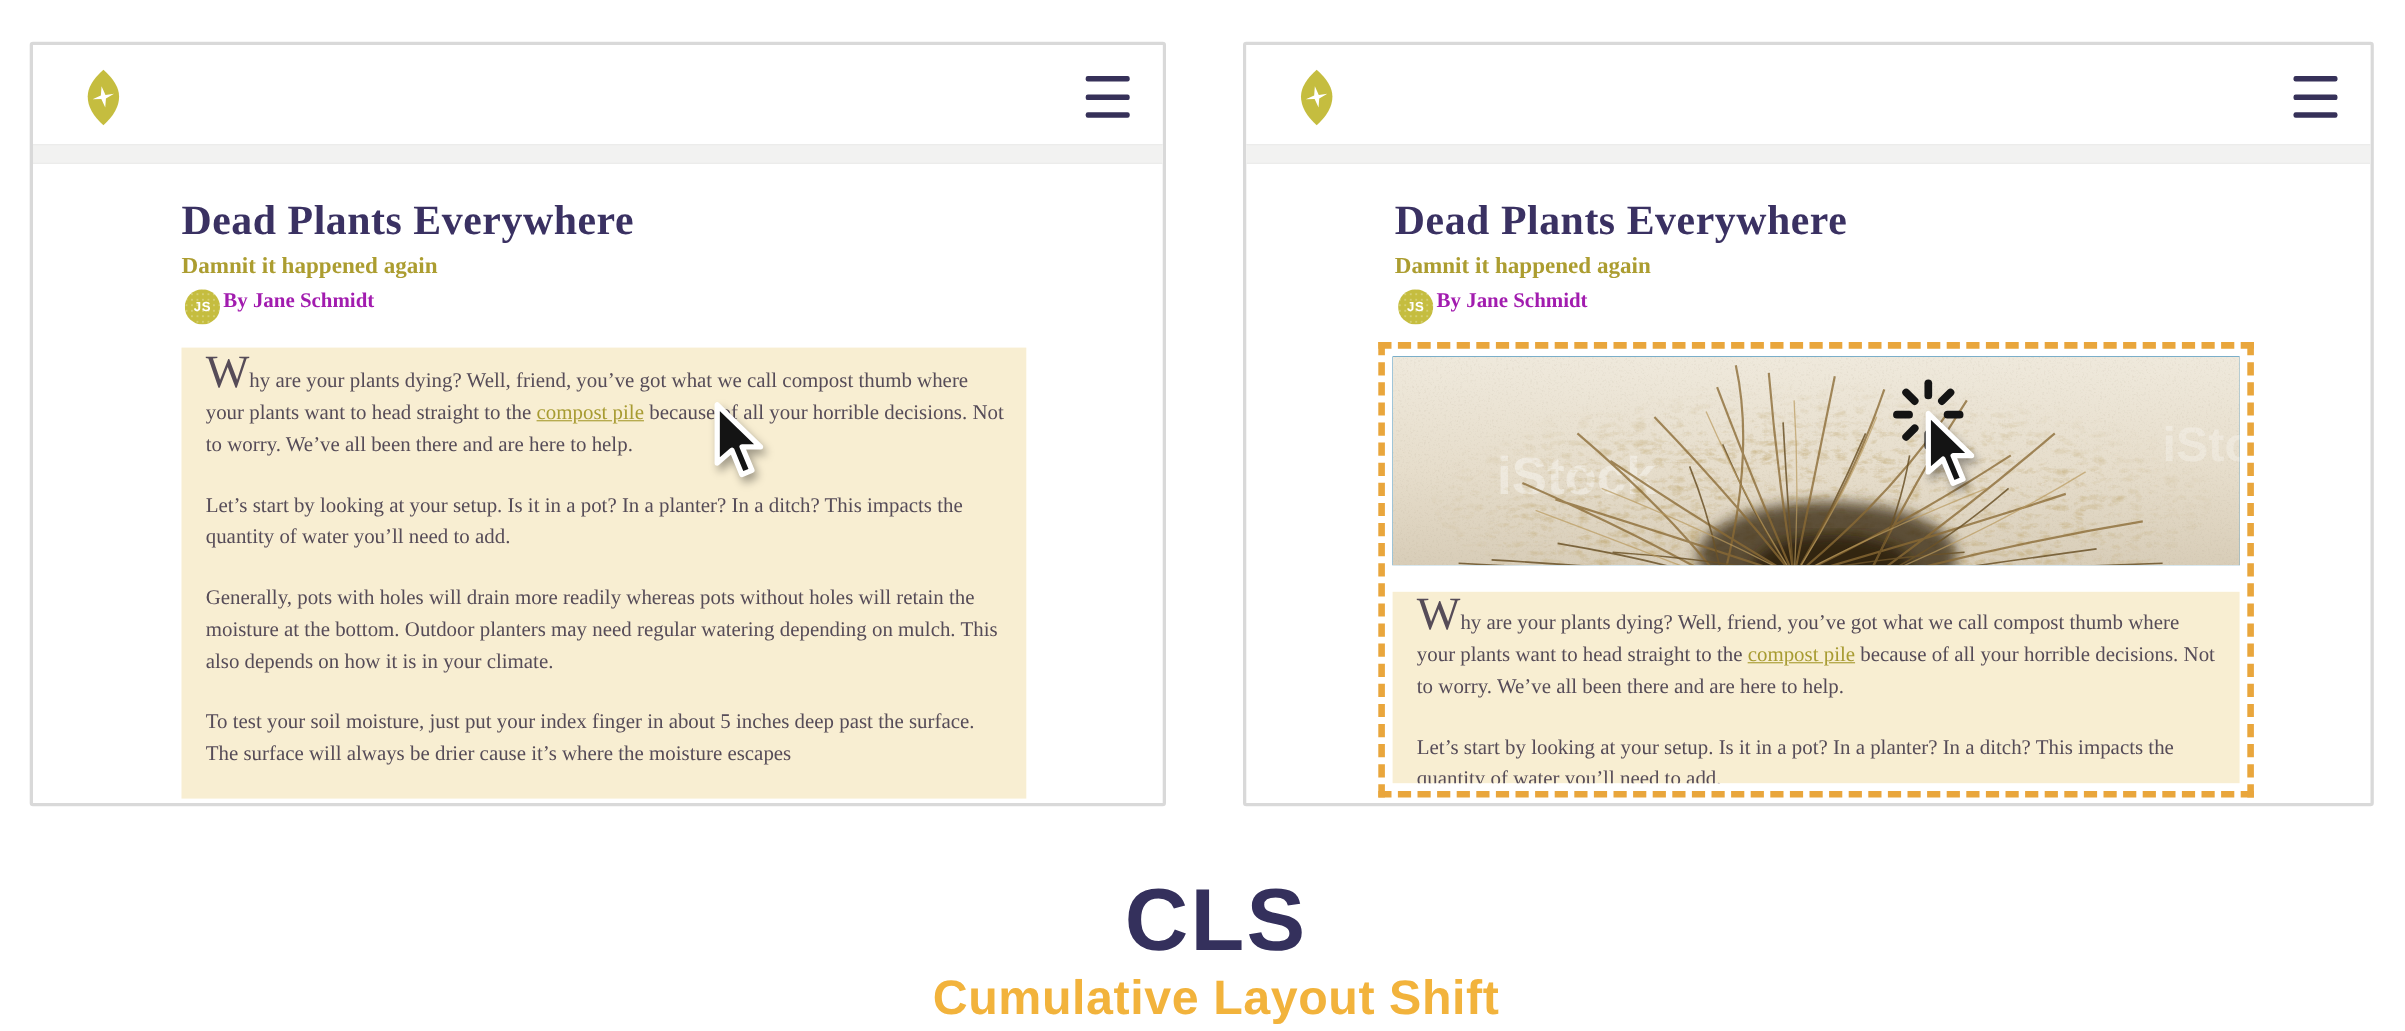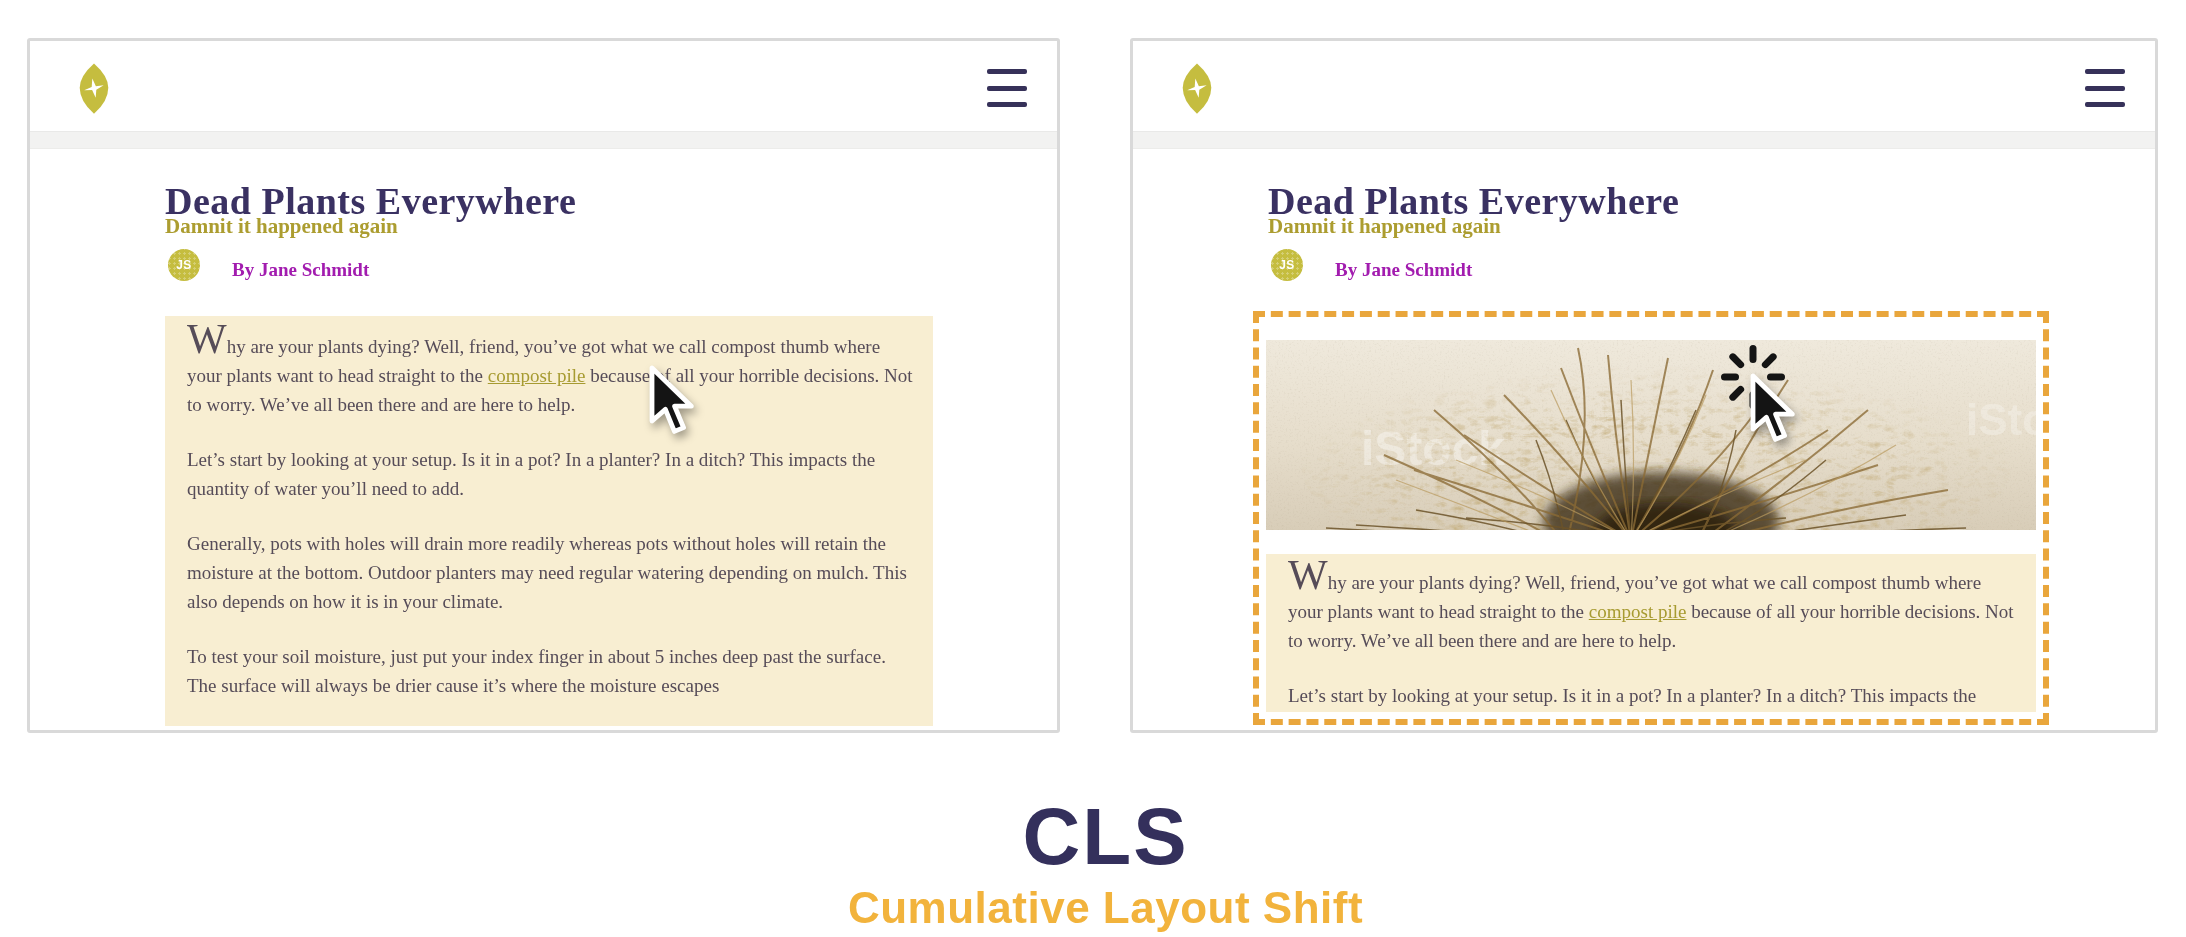--- a/index.html
+++ b/index.html
@@ -14,41 +14,41 @@
 
   .card-header{position:relative;height:90px;background:#ffffff;}
   .logo{position:absolute;left:43px;top:20px;width:42px;height:56px;}
   .menu-btn{position:absolute;right:30px;top:26px;width:40px;height:42px;cursor:pointer;
             display:flex;flex-direction:column;justify-content:space-between;padding:2px 0;box-sizing:border-box;}
   .menu-btn .bar{height:5px;background:#363159;border-radius:2px;}
   .divider{height:16px;background:#f2f2f1;border-top:1px solid #e9e9e8;border-bottom:1px solid #ececea;}
 
   .title{position:absolute;left:135px;top:138px;font-size:38px;font-weight:700;color:#3a3162;
          letter-spacing:.5px;margin:0;}
-  .subtitle{position:absolute;left:135px;top:173px;font-size:21px;font-weight:600;color:#ac9d30;margin:0;}
-  .byline{position:absolute;left:138px;top:208px;display:flex;align-items:flex-end;gap:32px;}
+  .subtitle{position:absolute;left:135px;top:188px;font-size:21px;font-weight:600;color:#ac9d30;margin:0;}
+  .byline{position:absolute;left:138px;top:222px;display:flex;align-items:flex-start;gap:3px;}
   .avatar{width:32px;height:32px;border-radius:50%;background:#c5bd3f;color:#ffffff;
           display:flex;align-items:center;justify-content:center;font-family:"Liberation Sans",sans-serif;
           font-size:12px;font-weight:700;letter-spacing:.5px;
           background-image:radial-gradient(rgba(255,255,255,.28) 1px, transparent 1.2px);
           background-size:5px 5px;background-position:14px 2px;}
   .byline .name{font-size:19px;font-weight:700;color:#a21caf;}
 
   
   .cream{background:#f8eed2;color:#564c58;font-size:19px;line-height:29px;
          padding:16px 20px 0 22px;box-sizing:border-box;overflow:hidden;}
   .card.left .cream{position:absolute;left:135px;top:275px;width:768px;height:410px;}
   .cream p{margin:0 0 26px 0;}
   .dropcap{font-size:42px;line-height:0;font-weight:400;}
   .body-link{color:#a79b31;text-decoration:underline;cursor:pointer;}
 
   
   .shift-box{position:absolute;left:120px;top:270px;width:796px;height:414px;box-sizing:border-box;
              border:6px dashed #e9a63c;padding:7px;display:flex;flex-direction:column;}
-  .photo{height:190px;overflow:hidden;background:#0369a1;margin-top:16px;}
+  .photo{height:190px;overflow:hidden;background:#0369a1;}
   .photo svg{display:block;}
   .shift-gap{height:24px;background:#ffffff;}
   .shift-box .cream{flex:1;padding-top:14px;}
 
   
   .cursor{position:absolute;filter:drop-shadow(3px 5px 4px rgba(0,0,0,.35));}
   .spinner{position:absolute;}
 
   
   .caption{position:absolute;left:0;top:748px;width:100%;text-align:center;

